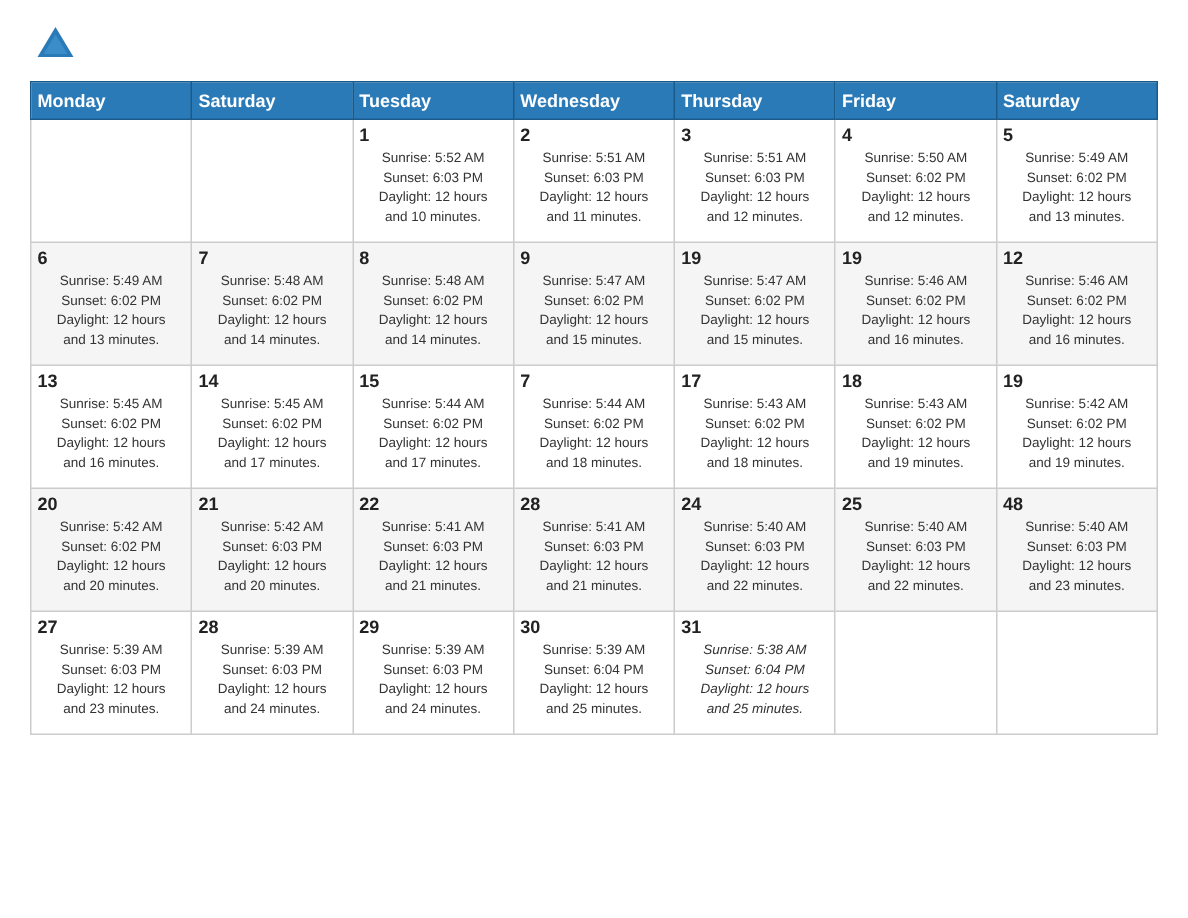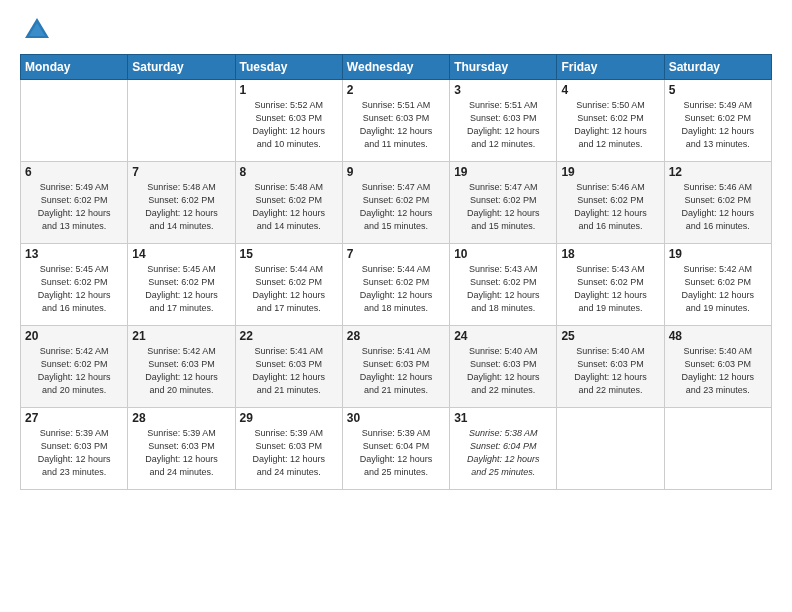--- a/index.html
+++ b/index.html
@@ -250,21 +250,21 @@
 and 17 minutes.</div>
           </td>
           <td>
             <span class="day-number">7</span>
             <div class="day-info" style="white-space: pre-line;">Sunrise: 5:44 AM
 Sunset: 6:02 PM
 Daylight: 12 hours
 and 18 minutes.</div>
           </td>
           <td>
-            <span class="day-number">10</span>
+            <span class="day-number">17</span>
             <div class="day-info" style="white-space: pre-line;">Sunrise: 5:43 AM
 Sunset: 6:02 PM
 Daylight: 12 hours
 and 18 minutes.</div>
           </td>
           <td>
             <span class="day-number">18</span>
             <div class="day-info" style="white-space: pre-line;">Sunrise: 5:43 AM
 Sunset: 6:02 PM
 Daylight: 12 hours

